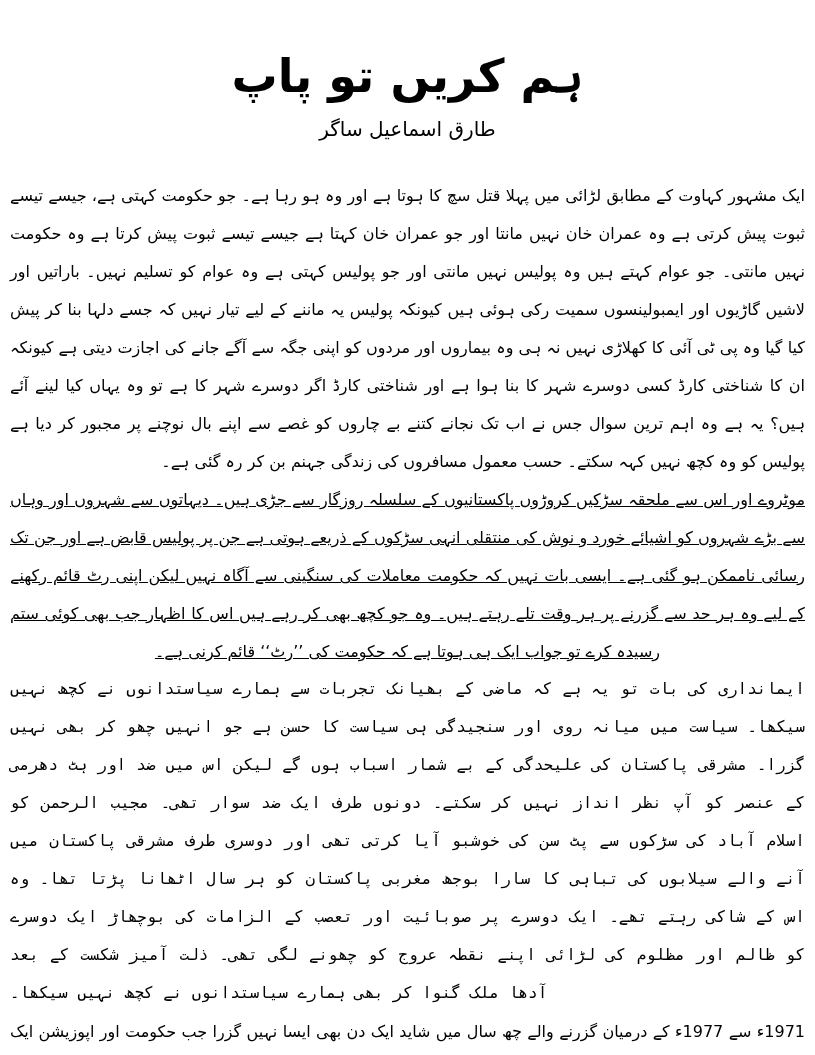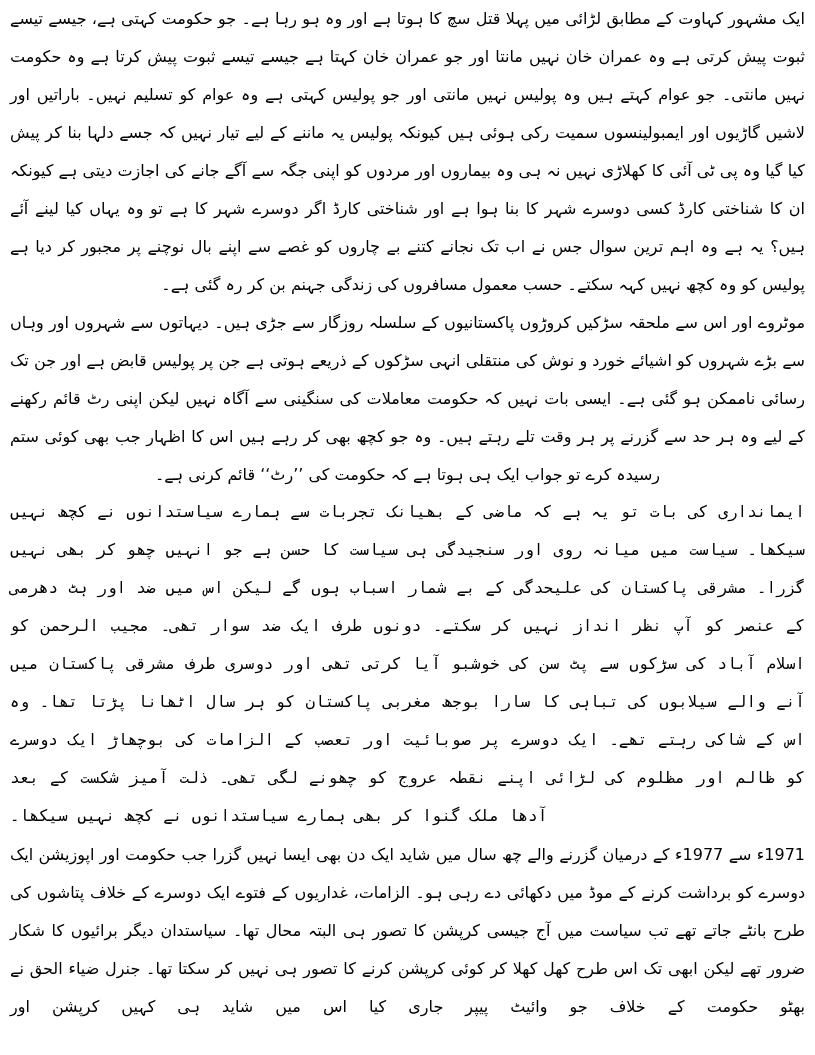--- a/index.html
+++ b/index.html
@@ -40,29 +40,31 @@
       text-align: justify;
       text-justify: inter-word;
       color: #000000;
     }
     .para {
       margin: 0;
       padding: 0;
     }
     
     .para.p1 { text-align-last: right; }
-    .para.p2 { text-align-last: center; }
+    .para.p2 { text-align-last: center; text-decoration: underline; }
     .para.p3 { text-align-last: left; font-family: Liberation Mono, monospace; }
     .para.p4 { text-align-last: justify; }
   </style>
 </head>
 <body>
 
 <div class="page">
+  <h1 class="title">ہم کریں تو پاپ</h1>
 
+  <div class="author">طارق اسماعیل ساگر</div>
 
   <div class="body-text">
     <p class="para p1">ایک مشہور کہاوت کے مطابق لڑائی میں پہلا قتل سچ کا ہوتا ہے اور وہ ہو رہا ہے۔ جو حکومت کہتی ہے، جیسے تیسے ثبوت پیش کرتی ہے وہ عمران خان نہیں مانتا اور جو عمران خان کہتا ہے جیسے تیسے ثبوت پیش کرتا ہے وہ حکومت نہیں مانتی۔ جو عوام کہتے ہیں وہ پولیس نہیں مانتی اور جو پولیس کہتی ہے وہ عوام کو تسلیم نہیں۔ باراتیں اور لاشیں گاڑیوں اور ایمبولینسوں سمیت رکی ہوئی ہیں کیونکہ پولیس یہ ماننے کے لیے تیار نہیں کہ جسے دلہا بنا کر پیش کیا گیا وہ پی ٹی آئی کا کھلاڑی نہیں نہ ہی وہ بیماروں اور مردوں کو اپنی جگہ سے آگے جانے کی اجازت دیتی ہے کیونکہ ان کا شناختی کارڈ کسی دوسرے شہر کا بنا ہوا ہے اور شناختی کارڈ اگر دوسرے شہر کا ہے تو وہ یہاں کیا لینے آئے ہیں؟ یہ ہے وہ اہم ترین سوال جس نے اب تک نجانے کتنے بے چاروں کو غصے سے اپنے بال نوچنے پر مجبور کر دیا ہے پولیس کو وہ کچھ نہیں کہہ سکتے۔ حسب معمول مسافروں کی زندگی جہنم بن کر رہ گئی ہے۔</p>
     <p class="para p2">موٹروے اور اس سے ملحقہ سڑکیں کروڑوں پاکستانیوں کے سلسلہ روزگار سے جڑی ہیں۔ دیہاتوں سے شہروں اور وہاں سے بڑے شہروں کو اشیائے خورد و نوش کی منتقلی انہی سڑکوں کے ذریعے ہوتی ہے جن پر پولیس قابض ہے اور جن تک رسائی ناممکن ہو گئی ہے۔ ایسی بات نہیں کہ حکومت معاملات کی سنگینی سے آگاہ نہیں لیکن اپنی رٹ قائم رکھنے کے لیے وہ ہر حد سے گزرنے پر ہر وقت تلے رہتے ہیں۔ وہ جو کچھ بھی کر رہے ہیں اس کا اظہار جب بھی کوئی ستم رسیدہ کرے تو جواب ایک ہی ہوتا ہے کہ حکومت کی ’’رٹ‘‘ قائم کرنی ہے۔</p>
     <p class="para p3">ایمانداری کی بات تو یہ ہے کہ ماضی کے بھیانک تجربات سے ہمارے سیاستدانوں نے کچھ نہیں سیکھا۔ سیاست میں میانہ روی اور سنجیدگی ہی سیاست کا حسن ہے جو انہیں چھو کر بھی نہیں گزرا۔ مشرقی پاکستان کی علیحدگی کے بے شمار اسباب ہوں گے لیکن اس میں ضد اور ہٹ دھرمی کے عنصر کو آپ نظر انداز نہیں کر سکتے۔ دونوں طرف ایک ضد سوار تھی۔ مجیب الرحمن کو اسلام آباد کی سڑکوں سے پٹ سن کی خوشبو آیا کرتی تھی اور دوسری طرف مشرقی پاکستان میں آنے والے سیلابوں کی تباہی کا سارا بوجھ مغربی پاکستان کو ہر سال اٹھانا پڑتا تھا۔ وہ اس کے شاکی رہتے تھے۔ ایک دوسرے پر صوبائیت اور تعصب کے الزامات کی بوچھاڑ ایک دوسرے کو ظالم اور مظلوم کی لڑائی اپنے نقطہ عروج کو چھونے لگی تھی۔ ذلت آمیز شکست کے بعد آدھا ملک گنوا کر بھی ہمارے سیاستدانوں نے کچھ نہیں سیکھا۔</p>
     <p class="para p4">1971ء سے 1977ء کے درمیان گزرنے والے چھ سال میں شاید ایک دن بھی ایسا نہیں گزرا جب حکومت اور اپوزیشن ایک دوسرے کو برداشت کرنے کے موڈ میں دکھائی دے رہی ہو۔ الزامات، غداریوں کے فتوے ایک دوسرے کے خلاف پتاشوں کی طرح بانٹے جاتے تھے تب سیاست میں آج جیسی کرپشن کا تصور ہی البتہ محال تھا۔ سیاستدان دیگر برائیوں کا شکار ضرور تھے لیکن ابھی تک اس طرح کھل کھلا کر کوئی کرپشن کرنے کا تصور ہی نہیں کر سکتا تھا۔ جنرل ضیاء الحق نے بھٹو حکومت کے خلاف جو وائیٹ پیپر جاری کیا اس میں شاید ہی کہیں کرپشن اور</p>
   </div>
 </div>
 
 </body></html>

